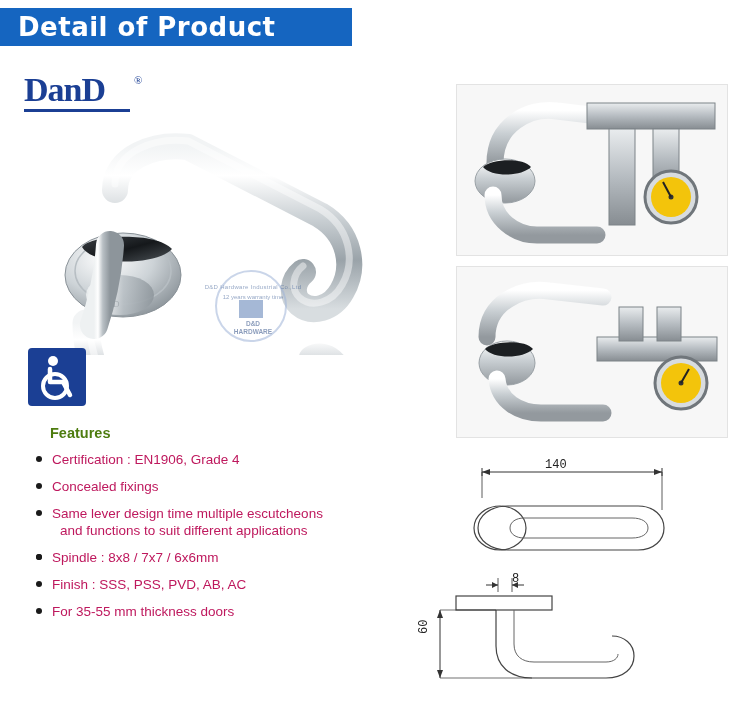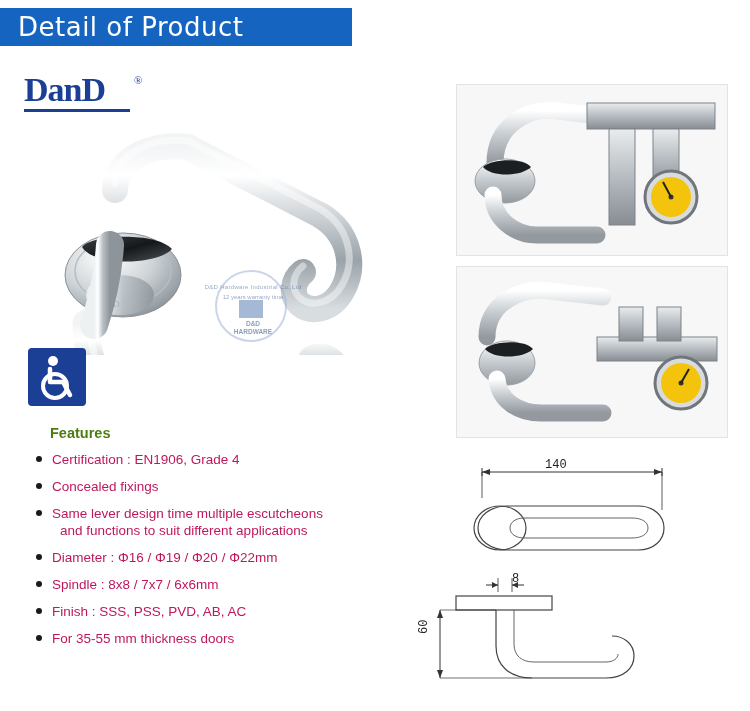--- a/index.html
+++ b/index.html
@@ -23,21 +23,21 @@
     left: 0; top: 8px;
     width: 352px; height: 38px;
     background: #1565c0;
     display: flex;
     align-items: center;
     padding-left: 18px;
   }
   .banner-title {
     color: #ffffff;
     font-size: 26px;
-    font-weight: normal;
+    font-weight: bold;
     letter-spacing: 0.5px;
     font-family: "DejaVu Sans", sans-serif;
   }
 
   
   .logo-wrap {
     position: absolute;
     left: 24px; top: 72px;
     width: 130px; height: 46px;
   }
@@ -281,21 +281,20 @@
       <span class="bullet"></span>
       <span>Concealed fixings</span>
     </div>
     <div class="feature-item">
       <span class="bullet"></span>
       <span>Same lever design time multiple escutcheons</span>
       <span class="line2">and functions to suit different applications</span>
     </div>
     <div class="feature-item">
       <span class="bullet"></span>
-      <span>Diameter : Φ16 / Φ19 / Φ20 / Φ22mm</span>
     </div>
     <div class="feature-item">
       <span class="bullet"></span>
       <span>Spindle : 8x8 / 7x7 / 6x6mm</span>
     </div>
     <div class="feature-item">
       <span class="bullet"></span>
       <span>Finish : SSS, PSS, PVD, AB, AC</span>
     </div>
     <div class="feature-item">

